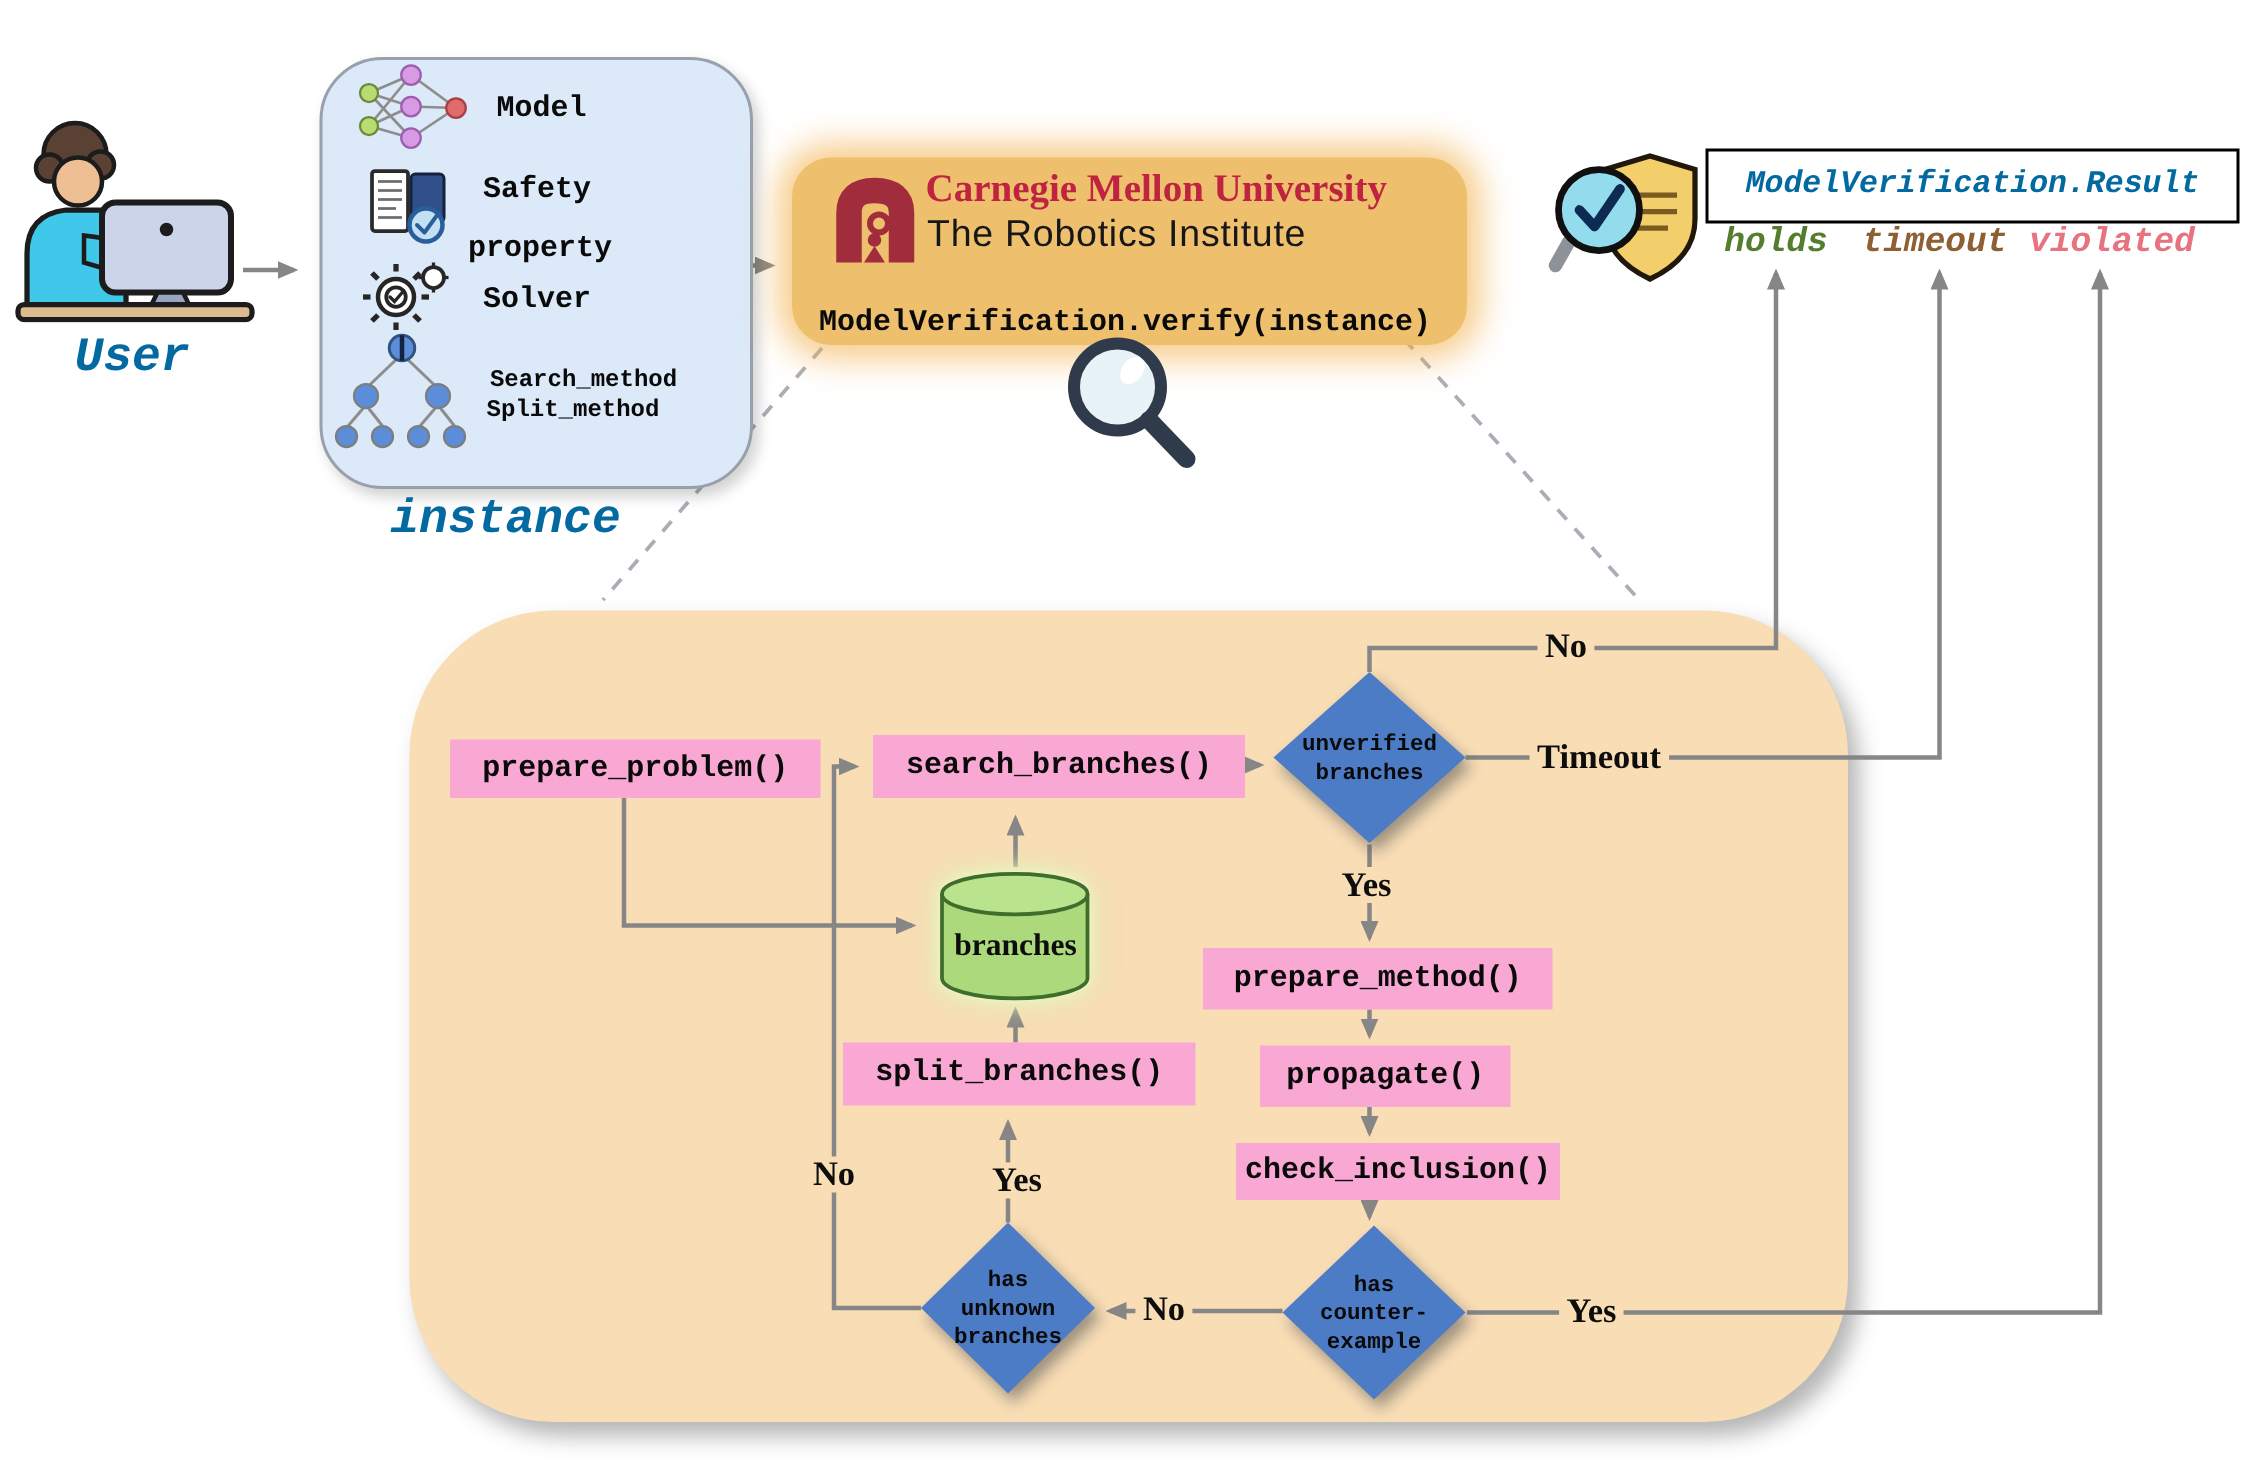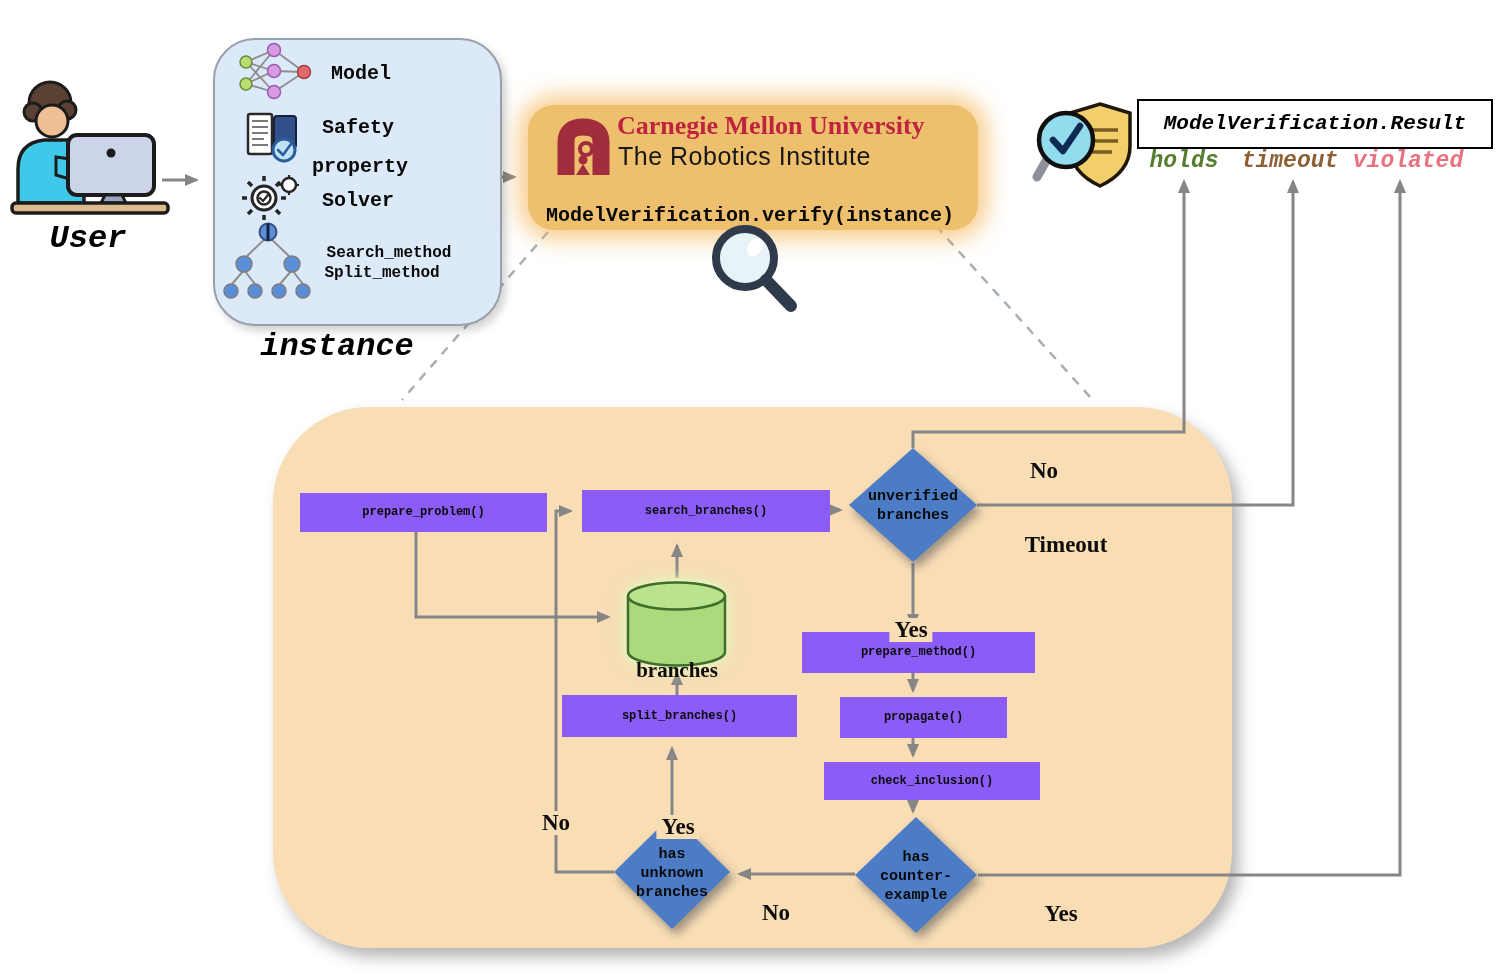--- a/index.html
+++ b/index.html
@@ -1,22 +1,22 @@
 <!DOCTYPE html>
 <html><head>
 <meta charset="utf-8">
 <style>
   html,body{margin:0;padding:0;background:#fff;}
   #canvas{position:relative;width:1504px;height:974px;background:#fff;overflow:hidden;
           font-family:"Liberation Sans",sans-serif;}
   .abs{position:absolute;}
   .ctr{transform:translate(-50%,-50%);white-space:nowrap;}
   .mono-b{font-family:"Liberation Mono","DejaVu Sans Mono",monospace;font-weight:700;color:#0a0a0a;}
-  .mono-bi{font-family:"Liberation Mono","DejaVu Sans Mono",monospace;font-weight:700;font-style:italic;color:#000000;}
-  .serif-b{font-family:"Liberation Serif","DejaVu Serif",serif;font-weight:700;color:#0d0d0d;margin-top:40px;}
+  .mono-bi{font-family:"Liberation Mono","DejaVu Sans Mono",monospace;font-weight:700;font-style:italic;color:#0369a1;}
+  .serif-b{font-family:"Liberation Serif","DejaVu Serif",serif;font-weight:700;color:#0d0d0d;}
 
   
   .instance-box{left:213px;top:38px;width:285px;height:284px;background:#dce9f8;
     border:2px solid #98a0ab;border-radius:42px;box-shadow:4px 5px 9px rgba(0,0,0,.18);}
   .caption{font-size:32px;}
 
   
   .cmu-box{left:528px;top:105px;width:450px;height:125px;background:#eec06e;border-radius:26px;
     box-shadow:0 0 22px 9px rgba(242,176,77,.65);}
   .cmu-univ{left:617px;top:111px;font-family:"Liberation Serif","DejaVu Serif",serif;
@@ -26,21 +26,21 @@
 
   
   .result-box{left:1137px;top:99px;width:352px;height:46px;background:#fff;border:2.5px solid #000;
     line-height:46px;text-align:center;font-size:21px;}
   .outcome{font-size:23px;}
   .holds{color:#567d2e;text-align:right;} .timeout{color:#8d5f33;} .violated{color:#e7737f;text-align:center;}
 
   
   .flow-bg{left:273px;top:407px;width:959px;height:541px;background:#f8ddb5;border-radius:96px;
     box-shadow:7px 9px 15px rgba(90,90,90,.45);}
-  .proc{background:#8b5cf6;text-align:center;font-size:12px;}
+  .proc{background:#f9a8d4;text-align:center;font-size:20px;}
   .dlabel{font-size:15px;line-height:19px;text-align:center;}
   .elabel{font-size:23px;background:#f8ddb5;padding:0 5px;line-height:24px;}
   .store-label{font-size:21px;}
   svg{display:block;}
   #wires{left:0;top:0;pointer-events:none;}
 </style>
 </head>
 <body>
 
 <div id="canvas">

